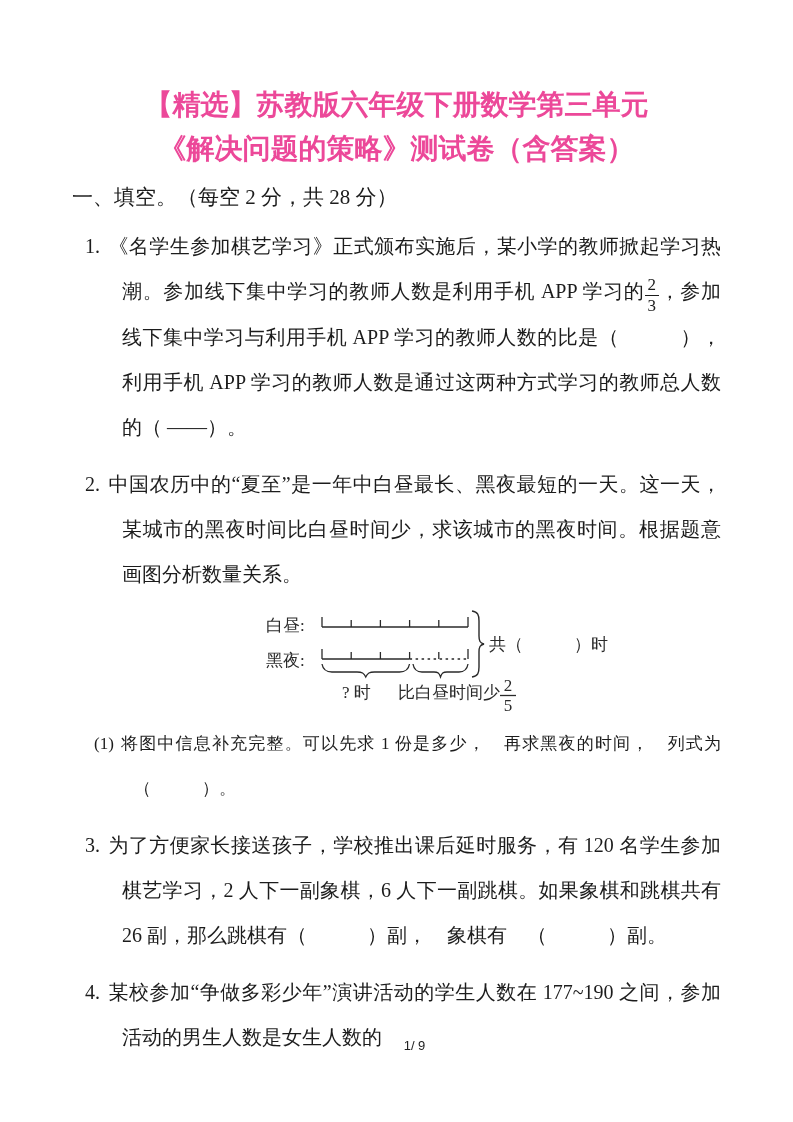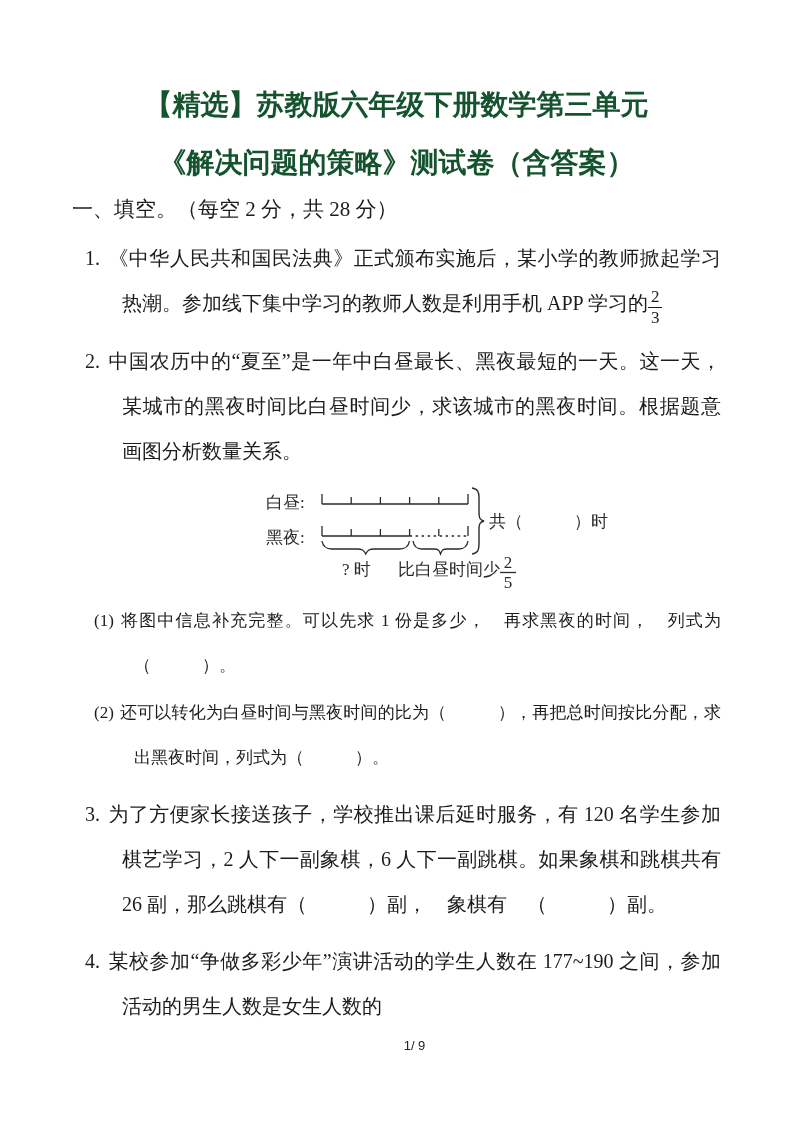--- a/index.html
+++ b/index.html
@@ -18,23 +18,23 @@
     position: absolute;
     left: 72px;
     top: 86px;
     width: 649px;
   }
   .title {
     text-align: center;
     font-size: 28px;
     font-weight: bold;
     line-height: 38px;
-    color: #14532d;
+    color: #ec4899;
   }
-  .title.second { margin-top: 20px; }
+  .title.second { margin-top: 8px; font-family: Liberation Mono, monospace; }
   .section-heading {
     margin-top: 12px;
     font-size: 21px;
     line-height: 30px;
   }
   .question {
     margin-top: 12px;
     font-size: 20px;
     line-height: 45px;
     padding-left: 50px;
@@ -87,21 +87,21 @@
 
 <div class="page">
   <div class="content">
 
     <div class="title">【精选】苏教版六年级下册数学第三单元</div>
     <div class="title second">《解决问题的策略》测试卷（含答案）</div>
 
     <div class="section-heading">一、填空。（每空 2 分，共 28 分）</div>
 
     <div class="question">
-      <span class="qnum">1.</span><span>《中华人民共和国民法典》正式颁布实施后，某小学的教师掀起学习热潮。参加线下集中学习的教师人数是利用手机 APP 学习的</span><span class="frac"><span class="num">2</span><span class="den">3</span></span>
+      <span class="qnum">1.</span><span>《名学生参加棋艺学习》正式颁布实施后，某小学的教师掀起学习热潮。参加线下集中学习的教师人数是利用手机 APP 学习的</span><span class="frac"><span class="num">2</span><span class="den">3</span></span><span>，参加线下集中学习与利用手机 APP 学习的教师人数的比是（　　　），利用手机 APP 学习的教师人数是通过这两种方式学习的教师总人数的（ ——）。</span>
     </div>
 
     <div class="question">
       <span class="qnum">2.</span><span>中国农历中的“夏至”是一年中白昼最长、黑夜最短的一天。这一天，某城市的黑夜时间比白昼时间少，求该城市的黑夜时间。根据题意画图分析数量关系。</span>
     </div>
 
     <div class="diagram-wrap">
       <svg width="360" height="112" viewBox="0 0 360 112">
 
         <text x="8" y="28">白昼:</text>
@@ -142,23 +142,20 @@
           <line x1="242" y1="92.5" x2="258" y2="92.5" stroke="#2a2a2a" stroke-width="1.3"></line>
           <text x="250" y="108" text-anchor="middle">5</text>
         </g>
       </svg>
     </div>
 
     <div class="subitem">
       <span class="qnum">(1)</span><span>将图中信息补充完整。可以先求 1 份是多少，　再求黑夜的时间，　列式为（　　　）。</span>
     </div>
 
-    <div class="subitem">
-      <span class="qnum">(2)</span><span>还可以转化为白昼时间与黑夜时间的比为（　　　），再把总时间按比分配，求出黑夜时间，列式为（　　　）。</span>
-    </div>
 
     <div class="question">
       <span class="qnum">3.</span><span>为了方便家长接送孩子，学校推出课后延时服务，有 120 名学生参加棋艺学习，2 人下一副象棋，6 人下一副跳棋。如果象棋和跳棋共有 26 副，那么跳棋有（　　　）副，　象棋有　（　　　）副。</span>
     </div>
 
     <div class="question">
       <span class="qnum">4.</span><span>某校参加“争做多彩少年”演讲活动的学生人数在 177~190 之间，参加活动的男生人数是女生人数的</span>
     </div>
 
   </div>

